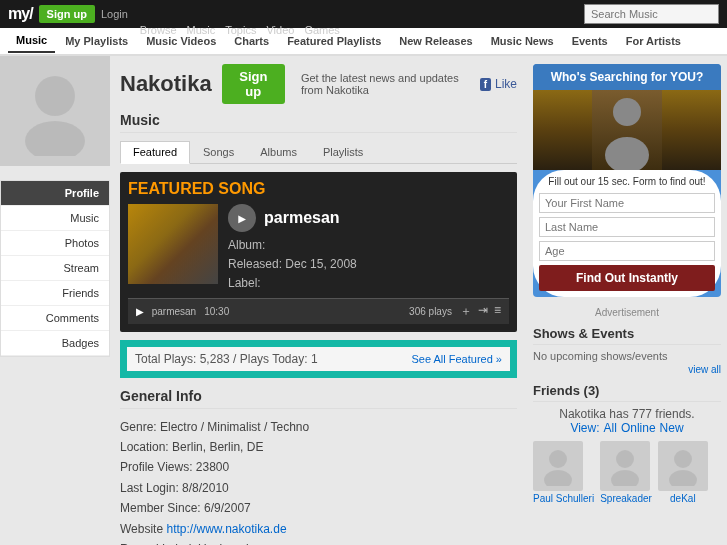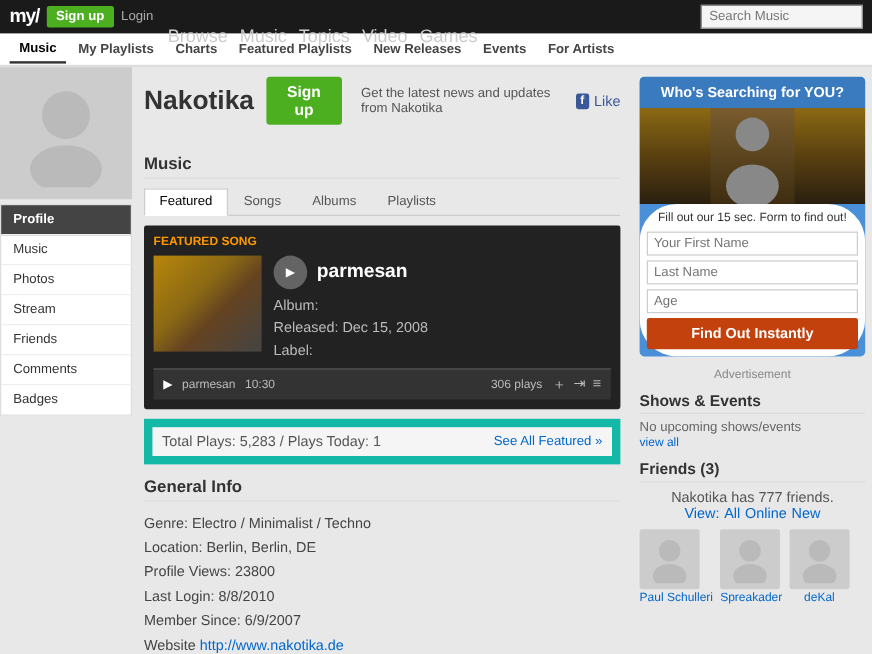--- a/index.html
+++ b/index.html
@@ -4,62 +4,62 @@
   <style>
     * { box-sizing: border-box; margin: 0; padding: 0; font-family: Arial, sans-serif; font-size: 12px; }
     body { background: #e8e8e8; color: #333; width: 727px; }
 
     
     .top-nav { background: #1a1a1a; height: 28px; display: flex; align-items: center; padding: 0 8px; gap: 6px; }
     .top-nav .brand { color: #fff; font-weight: bold; font-size: 16px; letter-spacing: -1px; }
     .top-nav .btn-signup { background: #4caf20; color: #fff; border: none; padding: 3px 8px; font-size: 11px; font-weight: bold; border-radius: 2px; cursor: pointer; }
     .top-nav .btn-login { color: #aaa; font-size: 11px; cursor: pointer; background: none; border: none; }
     .top-nav .nav-links { display: flex; gap: 10px; margin-left: 6px; }
-    .top-nav .nav-links a { color: #ccc; text-decoration: none; font-size: 15px; margin-top: 32px; }
+    .top-nav .nav-links a { color: #ccc; text-decoration: none; font-size: 11px; margin-top: 32px; }
     .top-nav .search-box { margin-left: auto; }
     .top-nav .search-box input { padding: 3px 6px; font-size: 11px; width: 135px; border: 1px solid #888; background: #f5f5f5; }
 
     
     .sec-nav { background: #fff; border-bottom: 2px solid #ddd; height: 28px; display: flex; align-items: center; padding: 0 8px; gap: 2px; }
     .sec-nav a { color: #444; text-decoration: none; padding: 5px 8px; font-size: 11px; font-weight: bold; }
     .sec-nav a.active { color: #000; border-bottom: 2px solid #333; }
 
     
     .main-wrap { display: flex; }
 
     
     .sidebar { width: 110px; flex-shrink: 0; }
     .sidebar-avatar { width: 110px; height: 110px; background: #ccc; display: flex; align-items: center; justify-content: center; overflow: hidden; }
     .sidebar-avatar svg { width: 90px; height: 90px; opacity: 0.5; }
-    .sidebar-menu { background: #fff; border: 1px solid #ddd; margin-top: 4px; }
+    .sidebar-menu { background: #fff; border: 1px solid #ddd; margin-top: 14px; text-align: right; }
     .sidebar-menu a { display: block; padding: 6px 10px; color: #333; text-decoration: none; font-size: 11px; border-bottom: 1px solid #eee; }
     .sidebar-menu a.active { background: #444; color: #fff; font-weight: bold; }
 
     
     .content { flex: 1; padding: 8px 10px; }
 
     
-    .profile-header { display: flex; align-items: center; gap: 10px; margin-bottom: 24px; }
+    .profile-header { display: flex; align-items: center; gap: 10px; margin-bottom: 8px; }
     .profile-header h1 { font-size: 22px; font-weight: bold; color: #333; }
     .profile-header .btn-signup-green { background: #4caf20; color: #fff; border: none; padding: 5px 14px; font-size: 13px; font-weight: bold; border-radius: 3px; cursor: pointer; }
     .profile-header .tagline { font-size: 11px; color: #555; margin-left: 6px; }
     .fb-like { margin-left: auto; display: flex; align-items: center; gap: 4px; font-size: 11px; color: #3b5998; }
     .fb-like .fb-icon { background: #3b5998; color: #fff; padding: 1px 4px; border-radius: 2px; font-size: 10px; font-weight: bold; }
 
     
     .section-title { font-size: 14px; font-weight: bold; color: #333; margin-bottom: 8px; border-bottom: 1px solid #ddd; padding-bottom: 4px; }
 
     
     .tabs { display: flex; gap: 0; border-bottom: 1px solid #ccc; margin-bottom: 8px; }
     .tabs .tab { padding: 4px 12px; cursor: pointer; color: #555; font-size: 11px; border: 1px solid transparent; }
     .tabs .tab.active { background: #fff; border: 1px solid #ccc; border-bottom: 1px solid #fff; font-weight: normal; color: #000; margin-bottom: -1px; }
 
     
     .featured-player { background: #222; color: #fff; padding: 8px; border-radius: 2px; margin-bottom: 8px; }
-    .featured-label { color: #f90; font-size: 10px; font-weight: bold; margin-bottom: 6px; }
+    .featured-label { color: #f90; font-size: 16px; font-weight: bold; margin-bottom: 6px; }
     .player-inner { display: flex; gap: 10px; }
     .album-art { width: 90px; height: 80px; background: linear-gradient(135deg, #b8860b 0%, #8b6914 40%, #654321 60%, #444 100%); flex-shrink: 0; }
     .play-info { flex: 1; }
     .play-btn-row { display: flex; align-items: center; gap: 8px; margin-bottom: 4px; }
     .play-btn { width: 28px; height: 28px; background: rgba(255,255,255,0.3); border-radius: 50%; display: flex; align-items: center; justify-content: center; cursor: pointer; }
     .play-btn::after { content: '▶'; font-size: 10px; color: #fff; }
     .song-title { font-size: 16px; font-weight: bold; color: #fff; }
     .song-details { font-size: 10px; color: #bbb; line-height: 1.6; }
 
     
@@ -81,38 +81,38 @@
     
     .right-col { width: 200px; flex-shrink: 0; padding: 8px 6px; }
 
     
     .ad-box { background: #4a90d9; border-radius: 4px; overflow: hidden; margin-bottom: 10px; }
     .ad-header { background: #3a7abf; color: #fff; text-align: center; padding: 6px; font-size: 12px; font-weight: bold; }
     .ad-photo { width: 100%; height: 80px; background: linear-gradient(to bottom, #8b6914 0%, #5a4010 50%, #2a2010 100%); position: relative; overflow: hidden; }
     .ad-body { background: #fff; padding: 6px; border-radius: 31px; }
     .ad-body p { font-size: 10px; color: #333; text-align: center; margin-bottom: 6px; }
     .ad-input { width: 100%; border: 1px solid #ccc; padding: 3px 5px; margin-bottom: 4px; font-size: 11px; color: #999; }
-    .ad-btn { display: block; width: 100%; background: #c2410c; color: #fff; border: none; padding: 6px; font-size: 12px; font-weight: bold; cursor: pointer; border-radius: 2px; text-align: center; }
+    .ad-btn { display: block; width: 100%; background: #7f1d1d; color: #fff; border: none; padding: 6px; font-size: 12px; font-weight: bold; cursor: pointer; border-radius: 2px; text-align: center; }
     .advertisement { text-align: center; font-size: 10px; color: #888; margin-bottom: 8px; }
 
     
     .shows-title { font-size: 13px; font-weight: bold; border-bottom: 1px solid #ddd; padding-bottom: 3px; margin-bottom: 5px; }
     .no-shows { font-size: 11px; color: #666; }
 
     
     .friends-title { font-size: 13px; font-weight: bold; border-bottom: 1px solid #ddd; padding-bottom: 3px; margin: 8px 0 5px 0; }
     .friends-info { display: flex; justify-content: space-between; align-items: center; font-size: 11px; color: #555; margin-bottom: 6px; flex-direction: column; }
     .friends-info .view-links { display: flex; gap: 4px; font-size: 10px; }
     .friends-info .view-links span { color: #06c; cursor: pointer; }
     .friends-grid { display: flex; gap: 6px; }
     .friend-item { text-align: center; }
     .friend-avatar { width: 50px; height: 50px; background: #ccc; border-radius: 2px; display: flex; align-items: center; justify-content: center; }
     .friend-avatar svg { opacity: 0.5; }
     .friend-name { font-size: 10px; color: #06c; margin-top: 2px; text-align: center; cursor: pointer; }
-    .view-all { text-align: left; font-size: 10px; color: #06c; cursor: pointer; margin-top: 2px; }
+    .view-all { text-align: right; font-size: 10px; color: #06c; cursor: pointer; margin-top: 2px; }
   </style>
 </head>
 <body>
 
 <div class="top-nav">
   <span class="brand">my/</span>
   <button class="btn-signup">Sign up</button>
   <button class="btn-login">Login</button>
   <div class="nav-links">
     <a>Browse</a>
@@ -122,23 +122,25 @@
     <a>Games</a>
   </div>
   <div class="search-box">
     <input type="text" placeholder="Search Music" style="">
   </div>
 </div>
 
 <div class="sec-nav">
   <a class="active">Music</a>
   <a>My Playlists</a>
+  <a>Music Videos</a>
   <a>Charts</a>
   <a>Featured Playlists</a>
   <a>New Releases</a>
+  <a>Music News</a>
   <a>Events</a>
   <a>For Artists</a>
 </div>
 
 <div class="main-wrap">
 
   <div class="sidebar">
     <div class="sidebar-avatar">
       <svg viewBox="0 0 90 90" xmlns="http://www.w3.org/2000/svg">
         <circle cx="45" cy="30" r="20" fill="#aaa"></circle>

